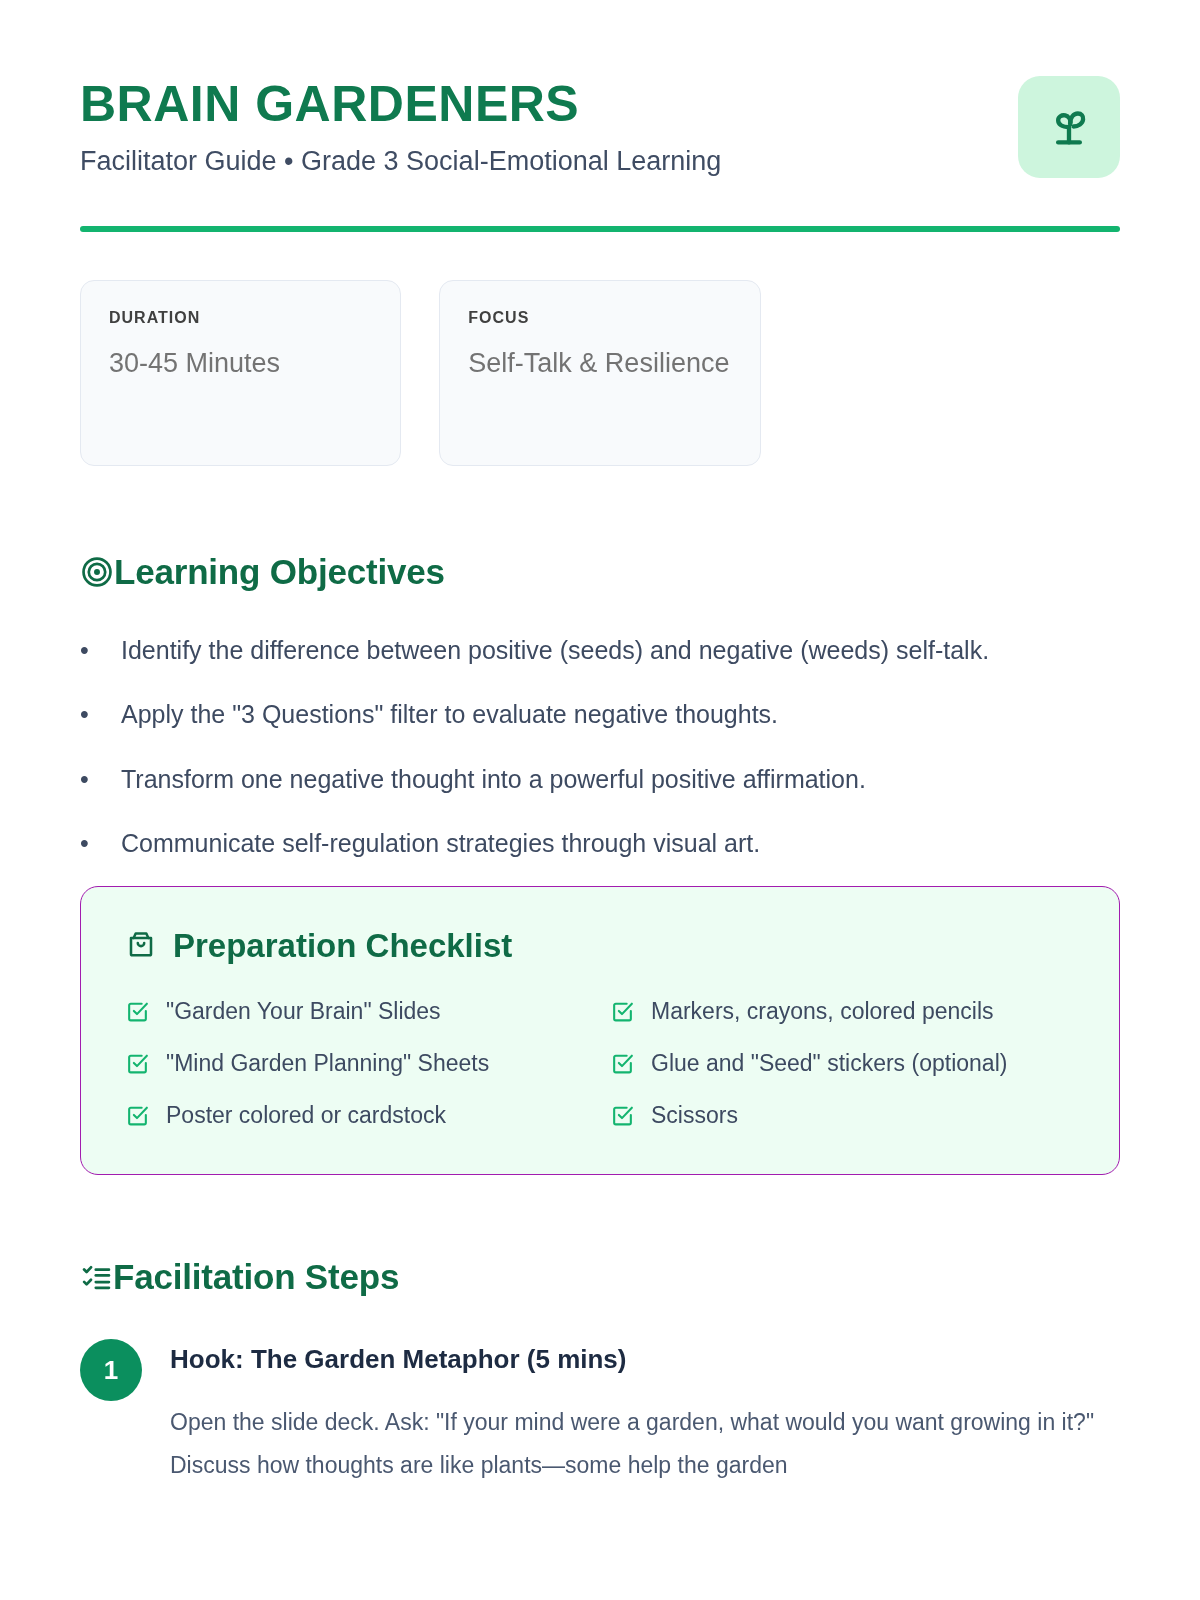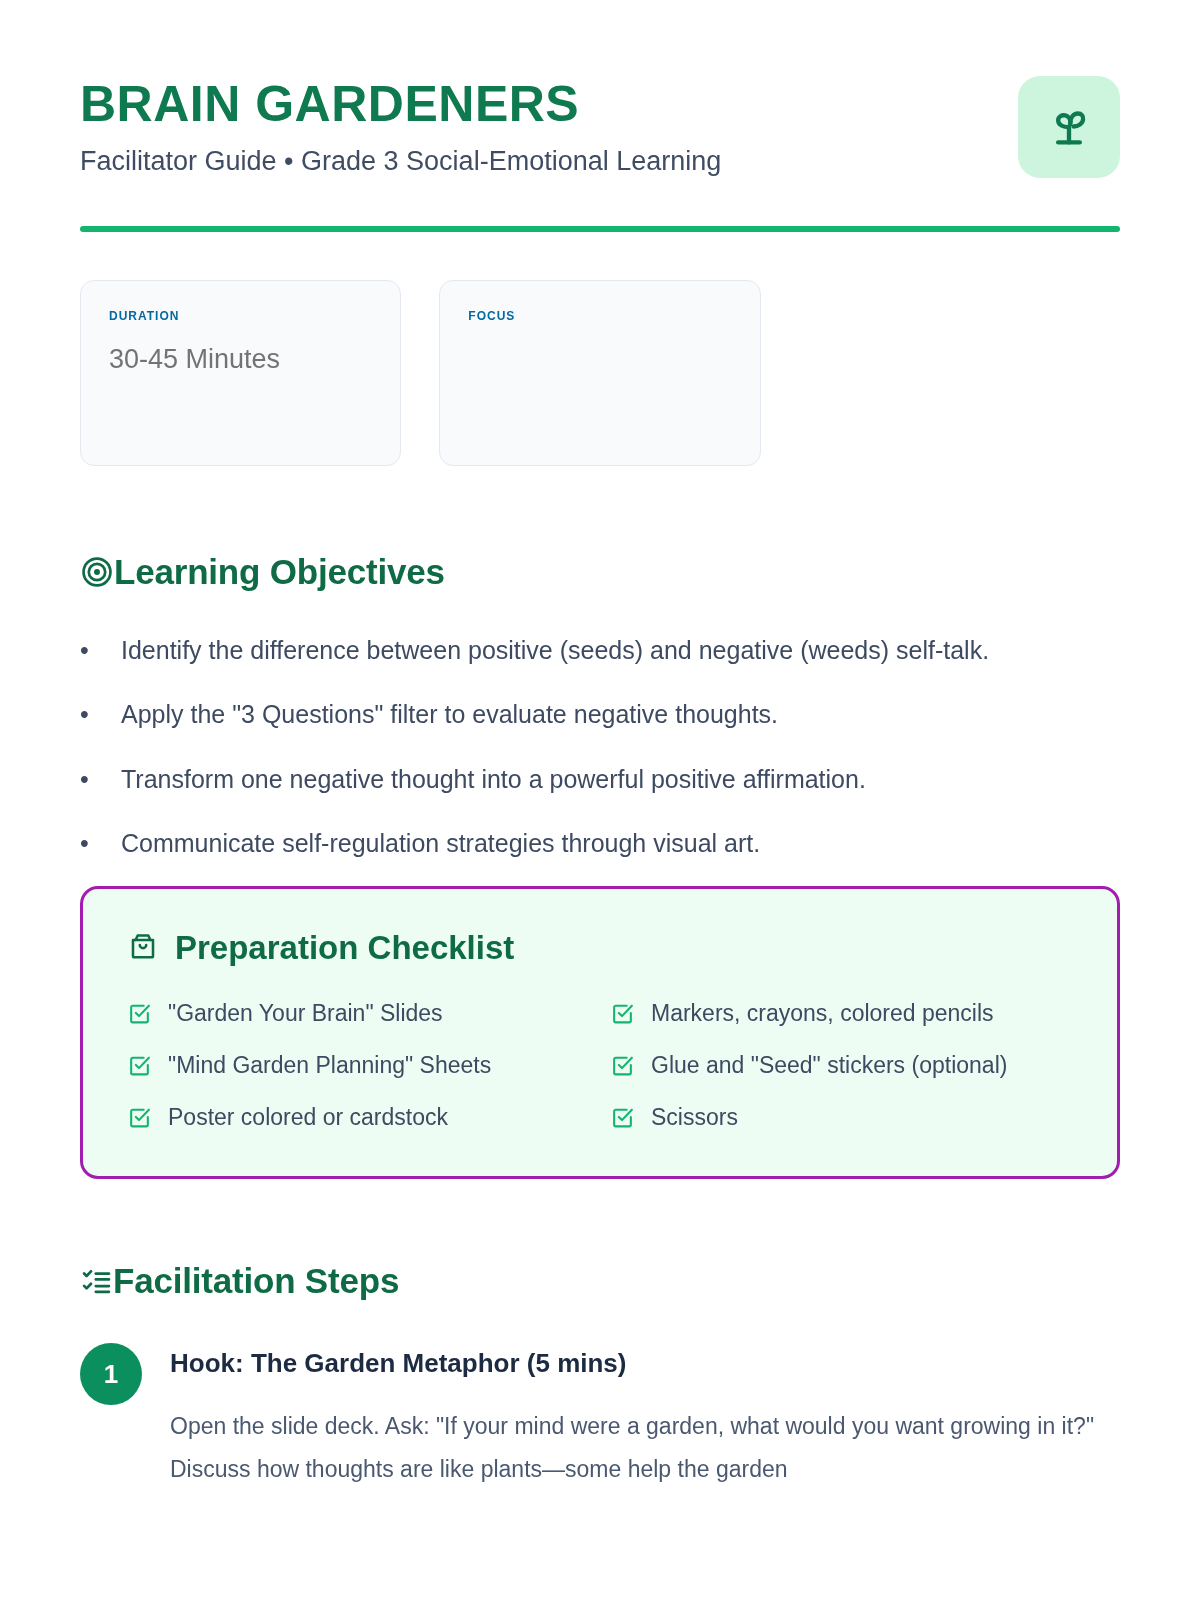--- a/index.html
+++ b/index.html
@@ -71,24 +71,24 @@
     gap: 38px;
   }
   .info-card {
     background: #f8fafc;
     border: 1px solid #e4e9f1;
     border-radius: 14px;
     padding: 28px 28px 30px 28px;
     min-height: 186px;
   }
   .info-label {
-    font-size: 12px;
+    font-size: 16px;
     font-weight: 700;
     letter-spacing: 1.0px;
-    color: #0369a1;
+    color: #404040;
     text-transform: uppercase;
   }
   .info-value {
     margin-top: 17px;
     font-size: 27px;
     font-weight: 400;
     color: #737373;
     line-height: 1.45;
   }
 
@@ -124,21 +124,21 @@
     font-size: 25px;
     line-height: 1.78;
     color: #3d4a61;
     text-align: left;
   }
   .objective .otext { flex: 1 1 auto; }
 
   
   .prep-panel {
     background: #edfdf3;
-    border: 3px solid #a21caf;
+    border: 1px solid #a21caf;
     border-radius: 18px;
     padding: 40px 44px 44px 44px;
   }
   .prep-head { display: flex; align-items: center; gap: 16px; }
   .prep-title {
     font-size: 33px;
     font-weight: 700;
     color: #0f6b46;
   }
   .prep-grid {
@@ -219,20 +219,21 @@
 
   <div class="rule"></div>
 
   <div class="info-cards">
     <div class="info-card">
       <div class="info-label">DURATION</div>
       <div class="info-value">30-45 Minutes</div>
     </div>
     <div class="info-card">
       <div class="info-label">FOCUS</div>
+      <div class="info-value">Self-Talk &amp; Resilience</div>
     </div>
   </div>
 
   <div class="section-head" id="learning-objectives-heading">
     <span class="sec-icon">
       <svg width="34" height="34" viewBox="0 0 24 24" fill="none" stroke="#0f6b46" stroke-width="1.9">
         <circle cx="12" cy="12" r="9.5"></circle>
         <circle cx="12" cy="12" r="5.8"></circle>
         <circle cx="12" cy="12" r="2.1" fill="#0f6b46" stroke="none"></circle>
       </svg>

